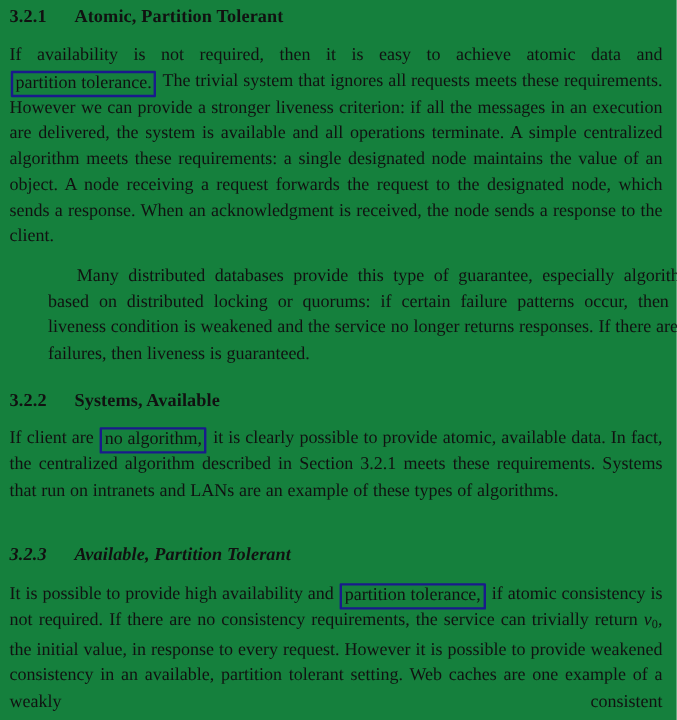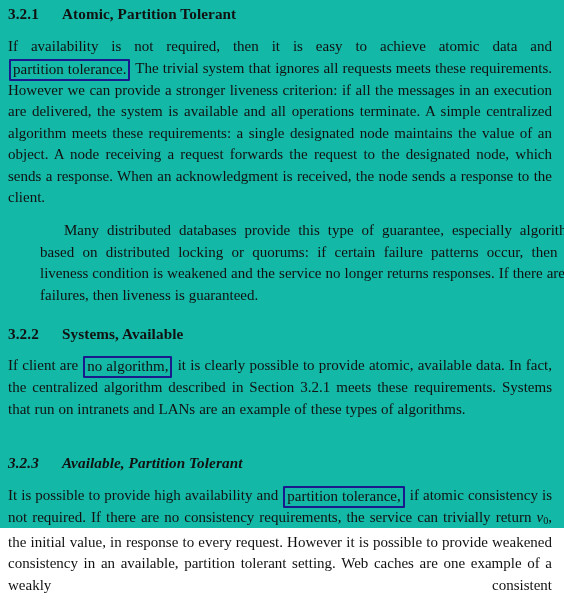--- a/index.html
+++ b/index.html
@@ -12,22 +12,22 @@
     width: 564px;
     height: 600px;
     overflow: hidden;
     font-family: "Liberation Serif", "DejaVu Serif", serif;
     color: #111111;
   }
 
   .page {
     position: relative;
     width: 564px;
-    height: 528px;
-    background: #14b8a6;
+    height: 600px;
+    background: #15803d;
     padding: 0;
     box-sizing: border-box;
   }
 
   
   .heading {
     font-weight: bold;
     font-size: 15.2px;
     letter-spacing: 0.1px;
     white-space: nowrap;

